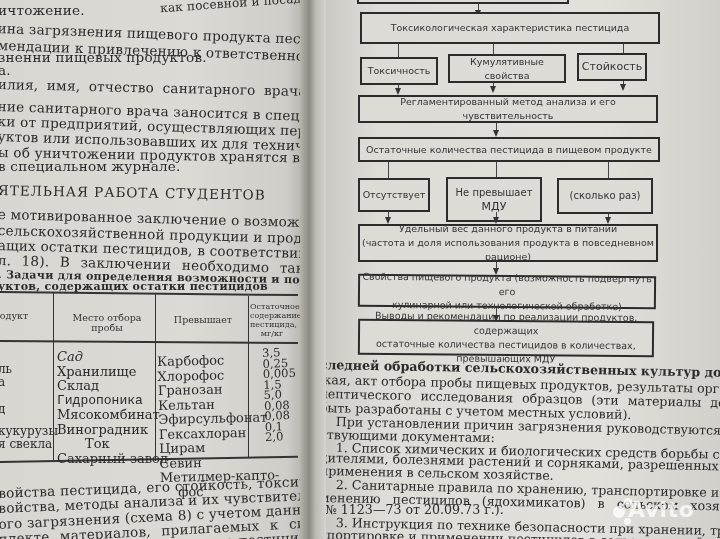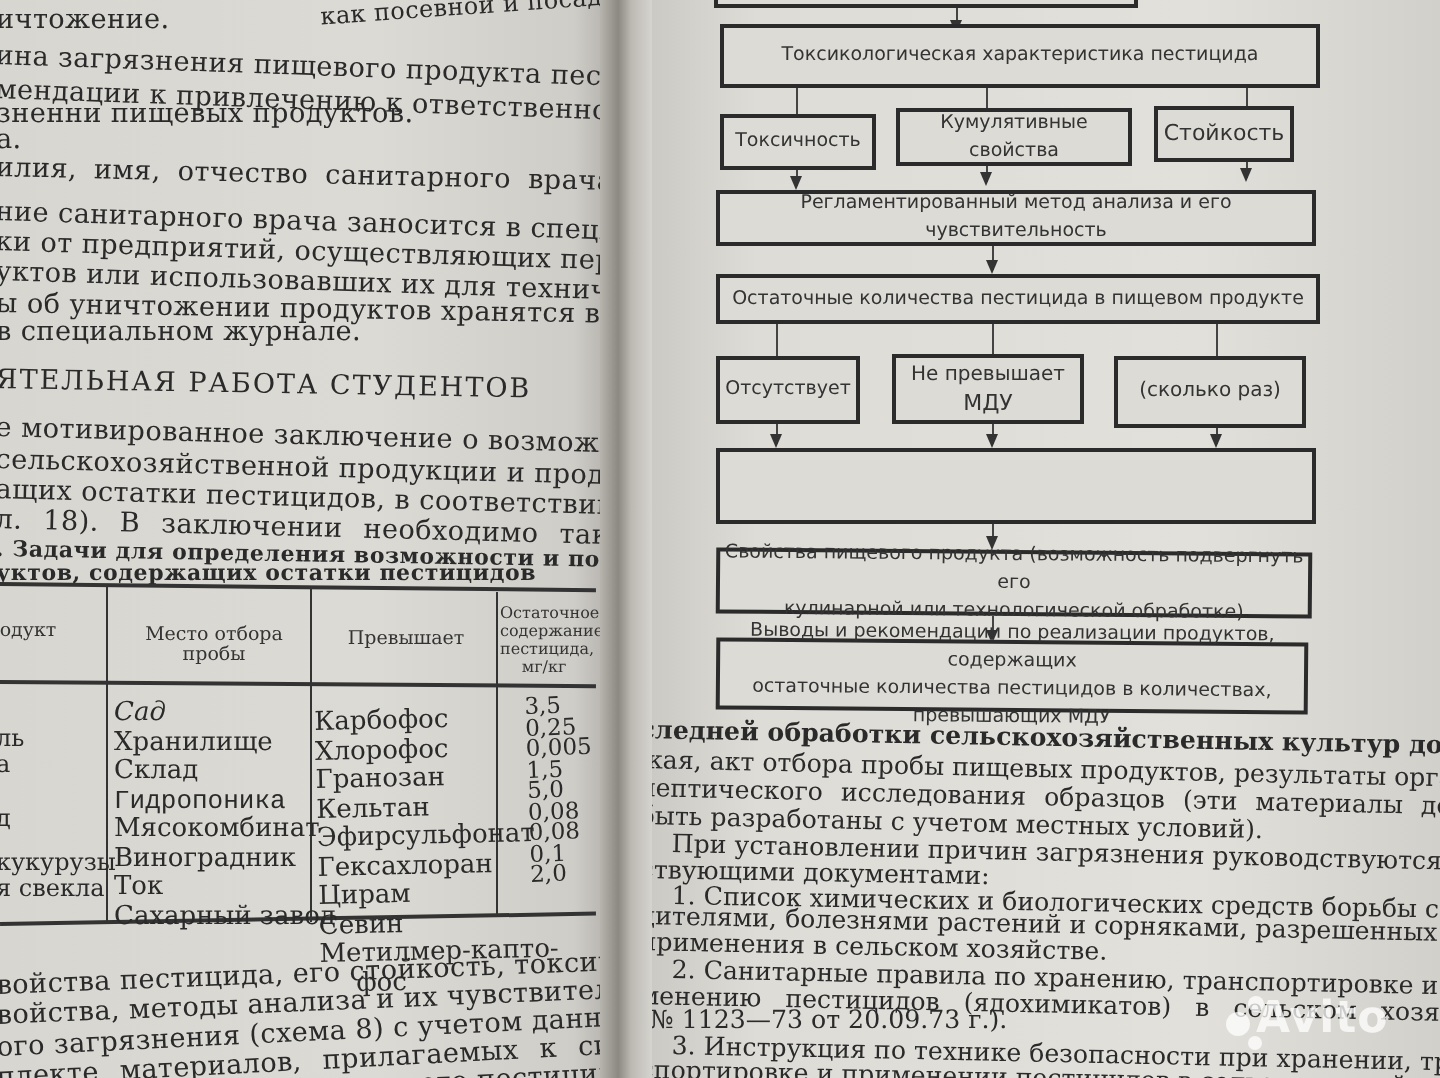--- a/index.html
+++ b/index.html
@@ -70,21 +70,21 @@
     <div class="td" style="left:-2px;top:424px;font-size:12px;">кукурузы</div>
     <div class="td" style="left:-2px;top:437px;font-size:12px;">я свекла</div>
 
     <div style="position:absolute;left:57px;top:350px;">
       <div class="td" style="position:relative;font-style:italic;">Сад</div>
       <div class="td" style="position:relative;">Хранилище</div>
       <div class="td" style="position:relative;">Склад</div>
       <div class="td" style="position:relative;font-family:Liberation Mono, monospace;">Гидропоника</div>
       <div class="td" style="position:relative;">Мясокомбинат</div>
       <div class="td" style="position:relative;">Виноградник</div>
-      <div class="td" style="position:relative;">Ток</div>
+      <div class="td" style="position:relative;margin-left:28px;">Ток</div>
       <div class="td" style="position:relative;">Сахарный завод</div>
     </div>
 
     <div style="position:absolute;left:157px;top:355px;transform:rotate(-1.3deg);transform-origin:0 0;">
       <div class="td" style="position:relative;">Карбофос</div>
       <div class="td" style="position:relative;">Хлорофос</div>
       <div class="td" style="position:relative;">Гранозан</div>
       <div class="td" style="position:relative;">Кельтан</div>
       <div class="td" style="position:relative;">Эфирсульфонат</div>
       <div class="td" style="position:relative;">Гексахлоран</div>
@@ -144,36 +144,38 @@
     <div class="arrow" style="left:175px;top:130px;"></div>
 
     <div class="box" style="left:40px;top:137px;width:302px;height:25px;">Остаточные количества пестицида в пищевом продукте</div>
     <div class="vline" style="left:70px;top:162px;height:16px;"></div>
     <div class="vline" style="left:178px;top:162px;height:16px;"></div>
     <div class="vline" style="left:290px;top:162px;height:16px;"></div>
 
     <div class="box" style="left:40px;top:178px;width:72px;height:34px;">
       <span>Отсутствует</span>
     </div>
-    <div class="box b" style="left:128px;top:177px;width:96px;height:35px;flex-direction:column;">
+    <div class="box b" style="left:128px;top:177px;width:96px;height:45px;flex-direction:column;">
       <span style="font-size:10px;">Не превышает</span>
       <span>МДУ</span>
     </div>
     <div class="box b" style="left:239px;top:178px;width:96px;height:36px;flex-direction:column;">
       <span style="font-size:10px;">(сколько раз)</span>
     </div>
 
     <div class="vline" style="left:70px;top:212px;height:10px;"></div>
     <div class="arrow" style="left:67px;top:217px;"></div>
     <div class="vline" style="left:178px;top:212px;height:10px;"></div>
     <div class="arrow" style="left:175px;top:217px;"></div>
     <div class="vline" style="left:290px;top:214px;height:8px;"></div>
     <div class="arrow" style="left:287px;top:217px;"></div>
 
     <div class="box" style="left:40px;top:224px;width:300px;height:38px;flex-direction:column;">
+      <span>Удельный вес данного продукта в питании</span>
+      <span>(частота и доля использования продукта в повседневном рационе)</span>
     </div>
     <div class="vline" style="left:178px;top:262px;height:10px;"></div>
     <div class="arrow" style="left:175px;top:268px;"></div>
 
     <div class="box" style="left:40px;top:275px;width:298px;height:33px;flex-direction:column;transform:rotate(0.5deg);">
       <span>Свойства пищевого продукта (возможность подвергнуть его</span>
       <span>кулинарной или технологической обработке)</span>
     </div>
     <div class="vline" style="left:178px;top:308px;height:12px;"></div>
     <div class="arrow" style="left:175px;top:315px;"></div>

